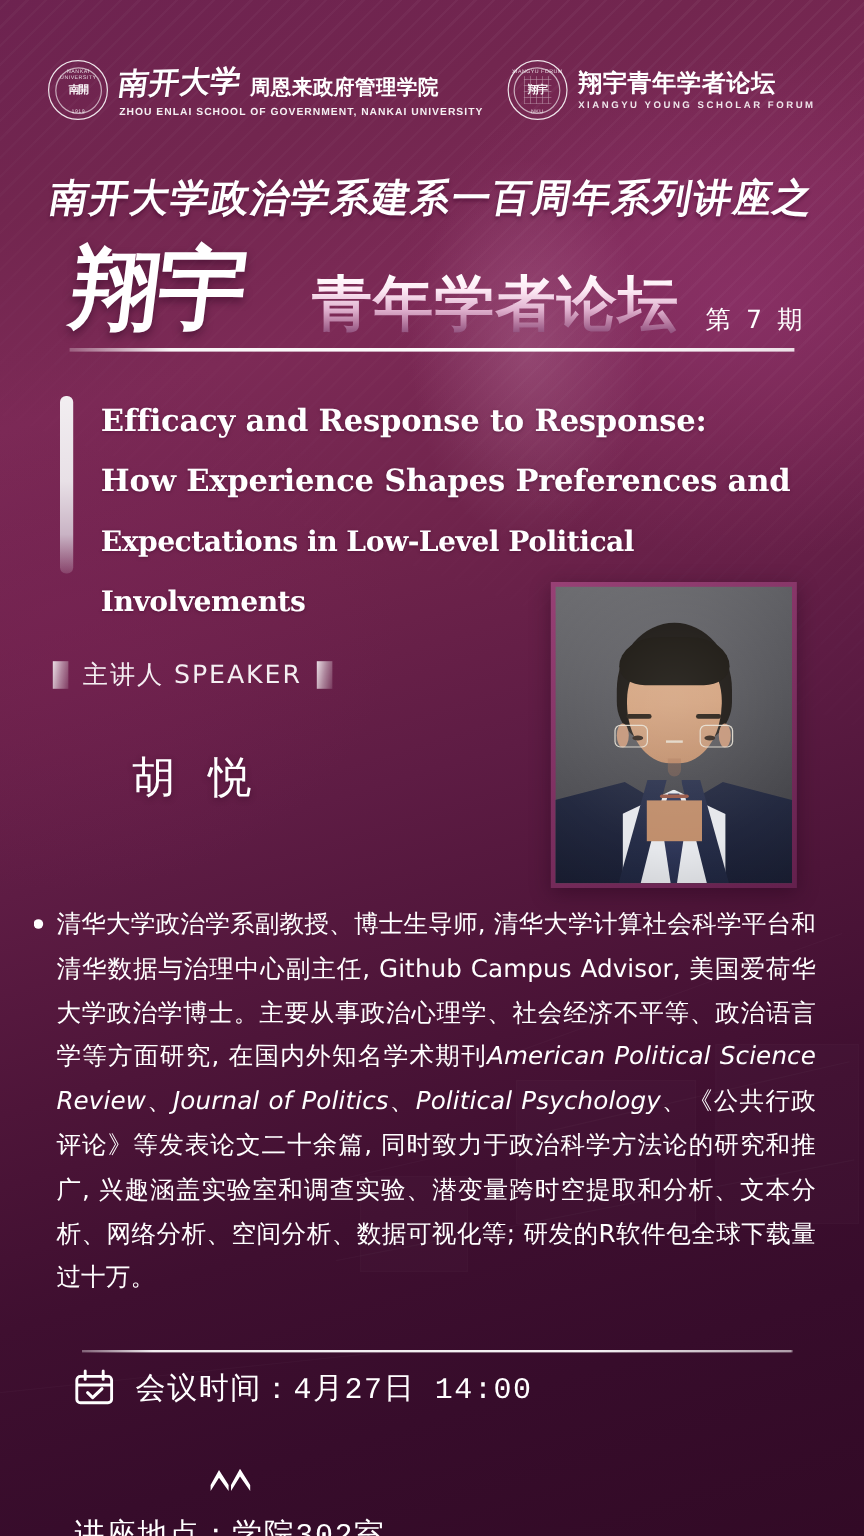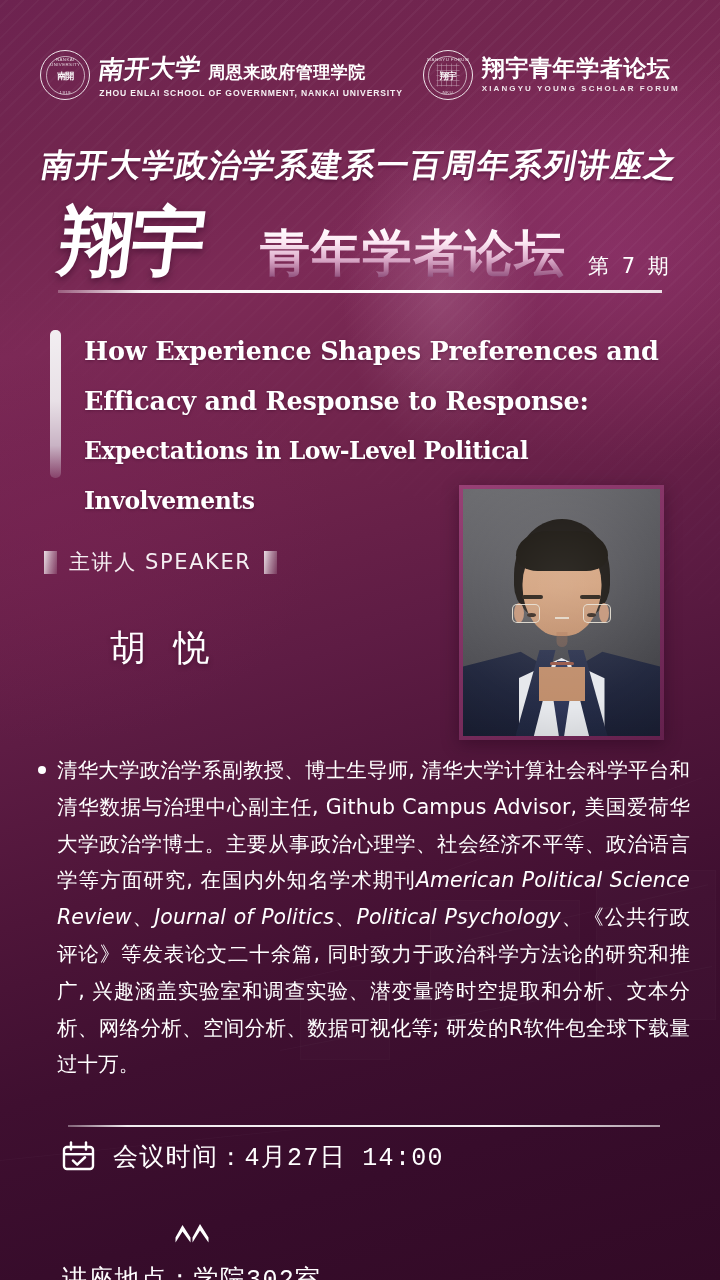--- a/index.html
+++ b/index.html
@@ -115,21 +115,21 @@
     font-size:17px; color:#fff; font-weight:700;
     letter-spacing:.5px; white-space:nowrap; padding-bottom:1px;text-align:center;
   }
   .logo-en {
     font-size:8.6px; color:rgba(255,255,255,.93);
     letter-spacing:.85px; font-weight:700; white-space:nowrap;
     margin-top:3px; text-align:center;
   }
   .forum-cn {
     font-family:"DejaVu Sans", sans-serif;
-    font-size:23px; font-weight:700; color:#fff;
+    font-size:20px; font-weight:700; color:#fff;
     letter-spacing:.6px; white-space:nowrap; line-height:1;
   }
   .forum-en {
     font-size:8px; color:rgba(255,255,255,.88);
     letter-spacing:2.1px; font-weight:700; white-space:nowrap; margin-top:4px;
   }
 
   
   #series-line {
     position:absolute; left:0; top:144px; width:720px;
@@ -284,21 +284,21 @@
     width:16px; height:13px; background:#353d61;
     clip-path:polygon(22% 0,78% 0,100% 100%,0 100%);
   }
   .p-vign {
     position:absolute; inset:0;
     background:radial-gradient(ellipse 130% 105% at 50% 38%, rgba(255,255,255,.1) 0%, rgba(0,0,0,0) 48%, rgba(0,0,0,.32) 100%);
   }
 
   
   #bio {
-    position:absolute; left:38px; top:752px; width:652px;
+    position:absolute; left:28px; top:752px; width:652px;
     display:flex; gap:11px;
   }
   #bio-bullet {
     flex:0 0 auto; width:8px; height:8px; border-radius:50%;
     background:#fff; margin-top:14px;
   }
   #bio-text {
     flex:1 1 auto;
     font-family:"DejaVu Sans", sans-serif;
     font-size:20.5px; line-height:36.8px; color:#fff;
@@ -376,22 +376,22 @@
 
   <div id="brand">
     <span id="brand-xiangyu">翔宇</span>
     <span id="brand-rest">青年学者论坛</span>
     <span id="brand-issue">第 7 期</span>
   </div>
   <div id="brand-rule"></div>
 
   <div id="title-bar"></div>
   <div id="talk-title">
+    <div>Efficacy and Response to Response:</div>
     <div>How Experience Shapes Preferences and</div>
-    <div>Efficacy and Response to Response:</div>
     <div>Expectations in Low-Level Political Involvements</div>
   </div>
 
   <div id="speaker-label">
     <span class="deco-block"></span>
     <span id="speaker-label-text">主讲人 SPEAKER</span>
     <span class="deco-block"></span>
   </div>
   <div id="speaker-name">胡 悦</div>
 

